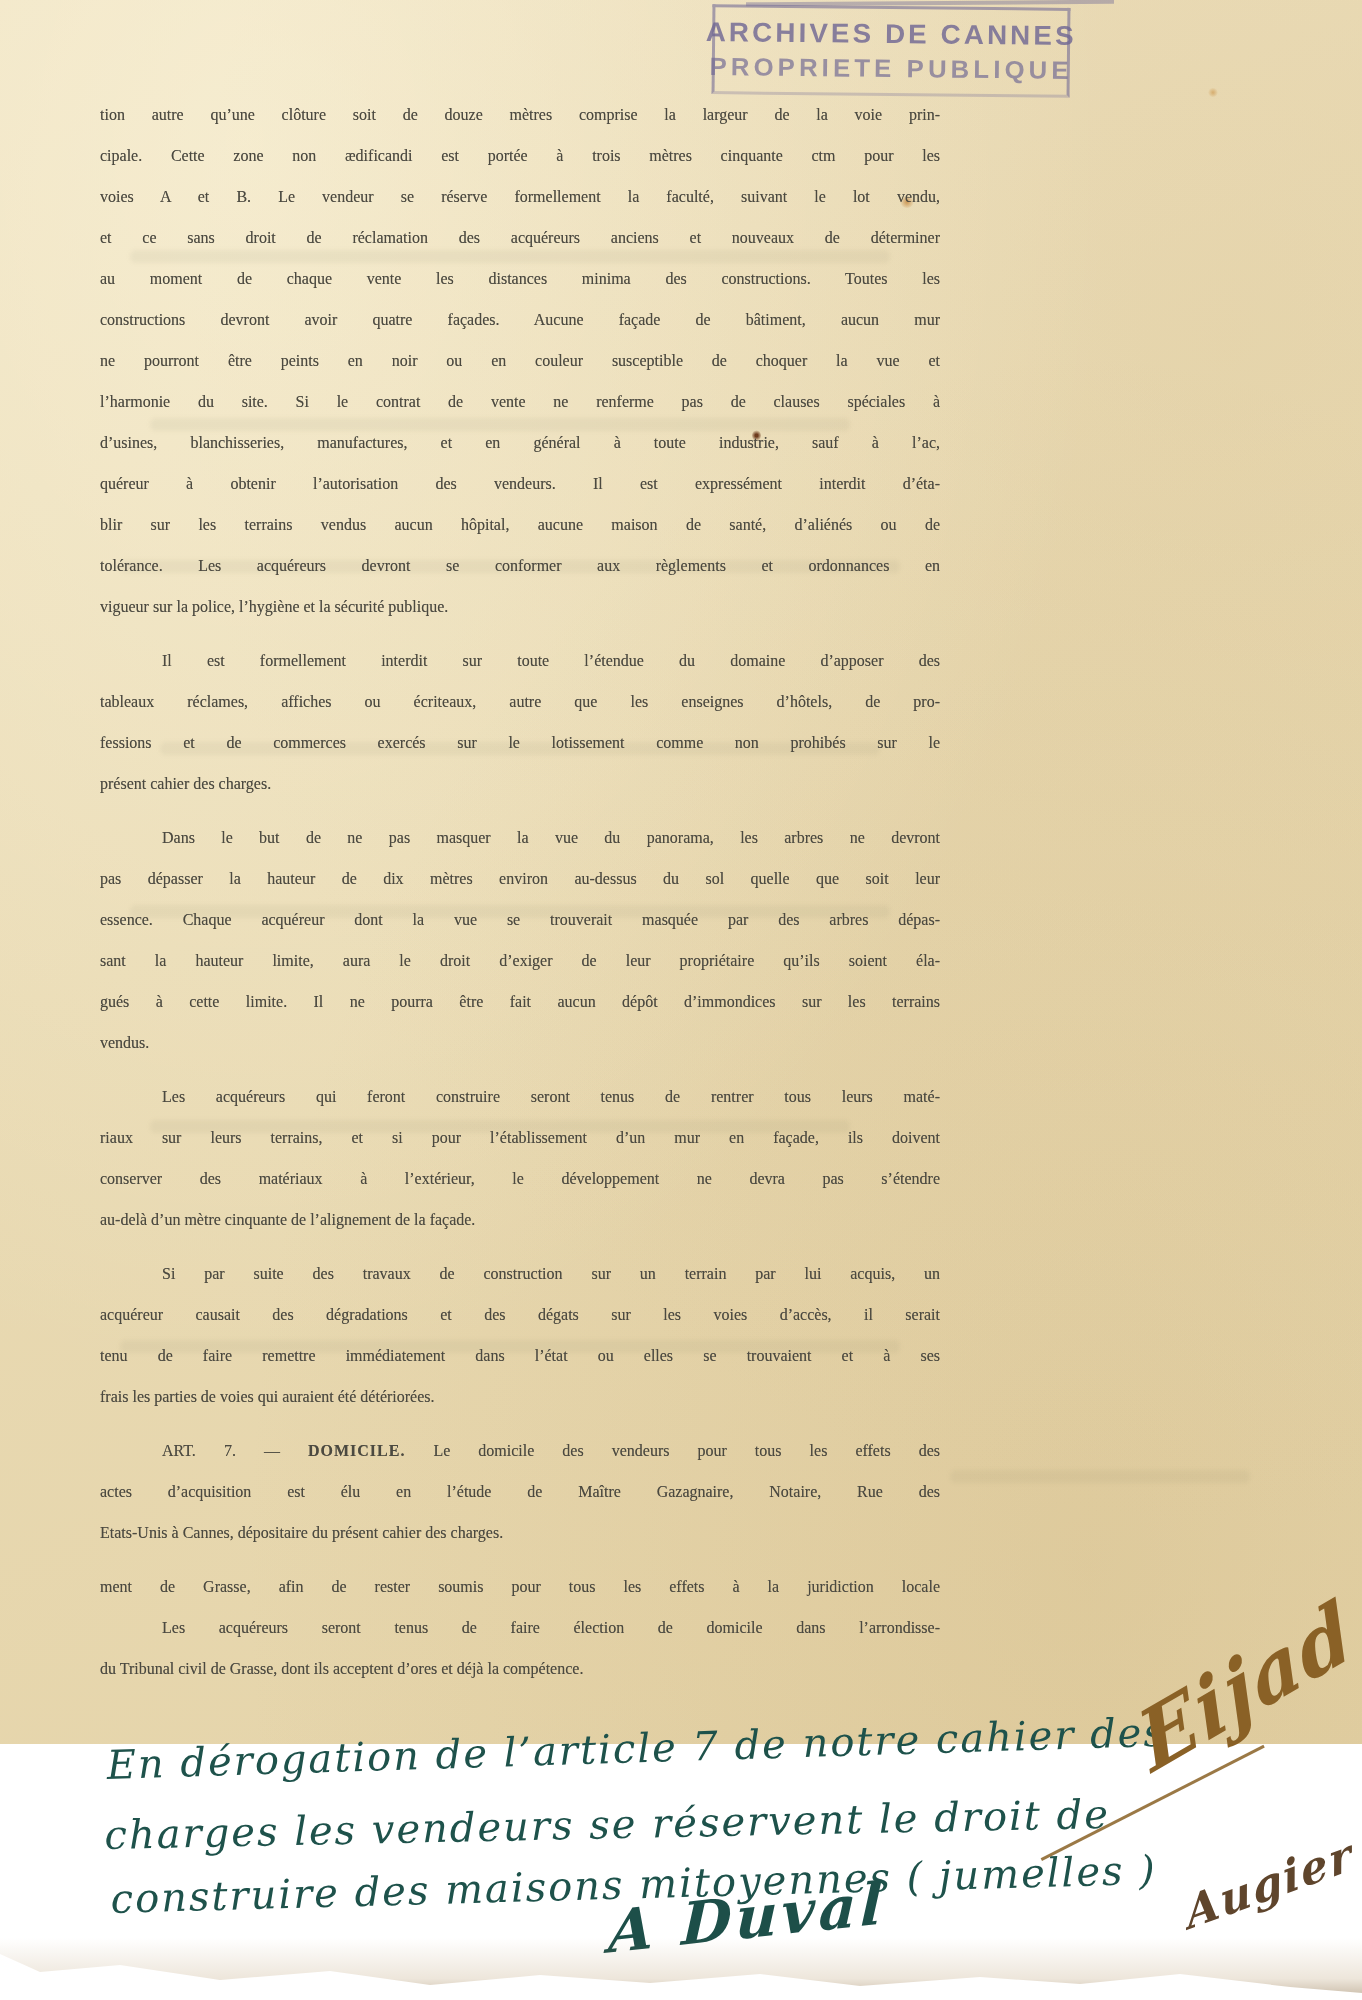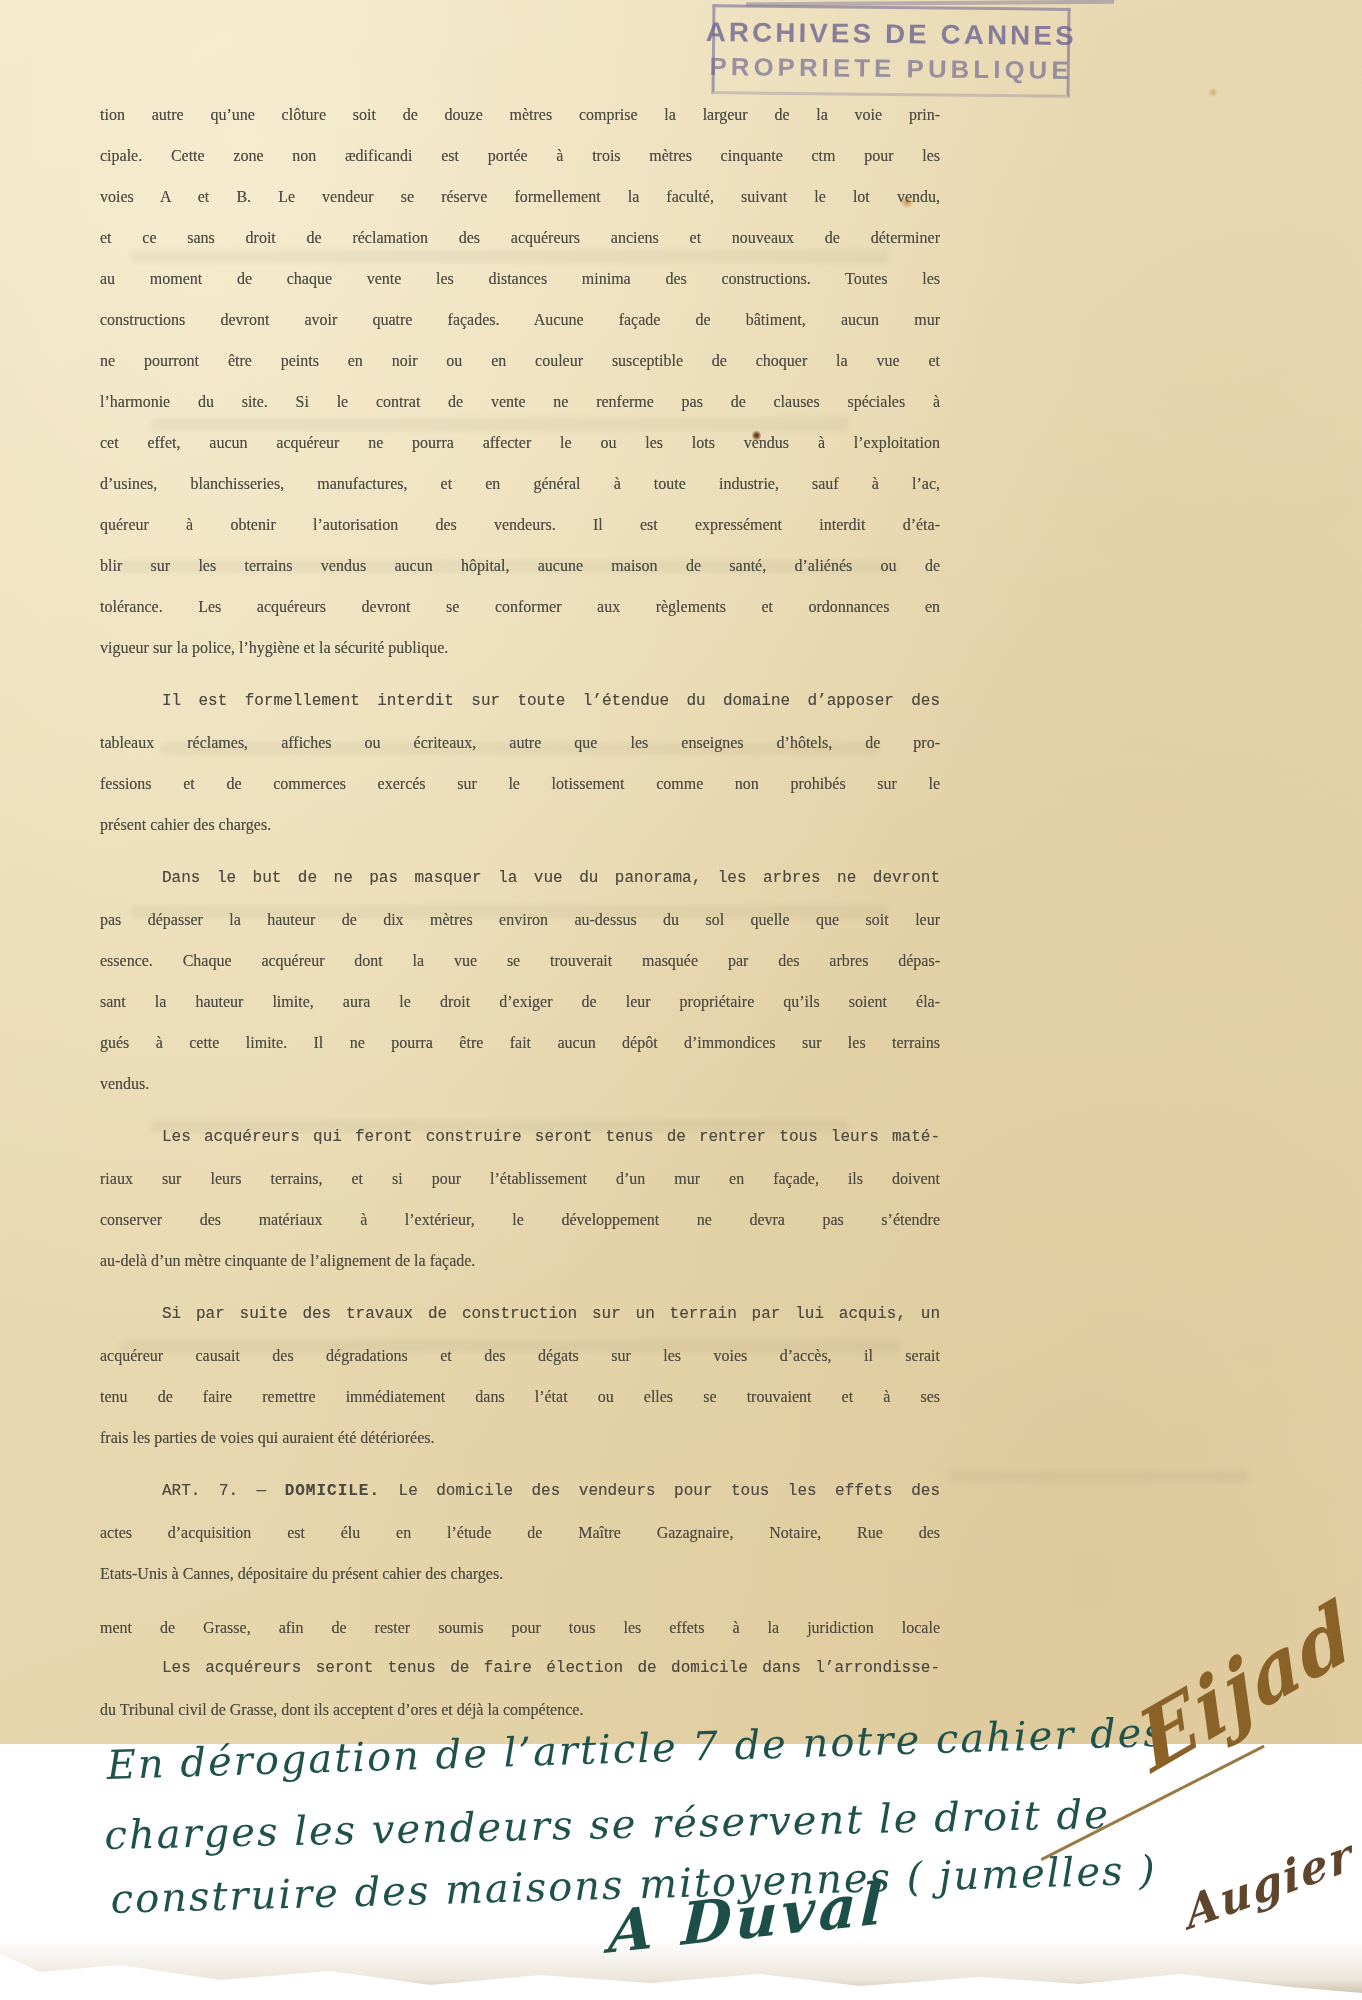--- a/index.html
+++ b/index.html
@@ -56,21 +56,21 @@
   
   .doc{
     position:absolute;left:100px;top:94px;width:840px;
     color:#4b4940;font-size:16px;
     text-shadow:0 0 .4px rgba(75,73,64,.5);
   }
   .para{margin-top:13px;}
   .para:first-child{margin-top:0;}
   .line{line-height:41px;height:41px;white-space:nowrap;}
   .line.justify{text-align:justify;text-align-last:justify;}
-  .line.ind{text-indent:62px;font-family:Liberation Mono, monospace;}
+  .line.ind{text-indent:62px;}
   .b{font-weight:bold;letter-spacing:1px;}
   
   .hw{
     position:absolute;font-family:"DejaVu Serif", serif;font-style:italic;
     color:#1e524b;white-space:nowrap;
   }
   .hw1{left:106px;top:1742px;font-size:40px;letter-spacing:2px;transform:rotate(-1.8deg);transform-origin:left top;}
   .hw2{left:104px;top:1812px;font-size:40px;letter-spacing:2px;transform:rotate(-1.2deg);transform-origin:left top;}
   .hw3{left:110px;top:1876px;font-size:40px;letter-spacing:2px;transform:rotate(-1.6deg);transform-origin:left top;}
   .sig-duval{
@@ -120,21 +120,20 @@
   <div class="doc">
     <div class="para">
         <div class="line justify">tion autre qu’une clôture soit de douze mètres comprise la largeur de la voie prin-</div>
         <div class="line justify">cipale. Cette zone non ædificandi est portée à trois mètres cinquante ctm pour les</div>
         <div class="line justify">voies A et B. Le vendeur se réserve formellement la faculté, suivant le lot vendu,</div>
         <div class="line justify">et ce sans droit de réclamation des acquéreurs anciens et nouveaux de déterminer</div>
         <div class="line justify">au moment de chaque vente les distances minima des constructions. Toutes les</div>
         <div class="line justify">constructions devront avoir quatre façades. Aucune façade de bâtiment, aucun mur</div>
         <div class="line justify">ne pourront être peints en noir ou en couleur susceptible de choquer la vue et</div>
         <div class="line justify">l’harmonie du site. Si le contrat de vente ne renferme pas de clauses spéciales à</div>
-        <div class="line justify">cet effet, aucun acquéreur ne pourra affecter le ou les lots vendus à l’exploitation</div>
         <div class="line justify">d’usines, blanchisseries, manufactures, et en général à toute industrie, sauf à l’ac,</div>
         <div class="line justify">quéreur à obtenir l’autorisation des vendeurs. Il est expressément interdit d’éta-</div>
         <div class="line justify">blir sur les terrains vendus aucun hôpital, aucune maison de santé, d’aliénés ou de</div>
         <div class="line justify">tolérance. Les acquéreurs devront se conformer aux règlements et ordonnances en</div>
         <div class="line">vigueur sur la police, l’hygiène et la sécurité publique.</div>
       </div>
     <div class="para">
         <div class="line justify ind">Il est formellement interdit sur toute l’étendue du domaine d’apposer des</div>
         <div class="line justify">tableaux réclames, affiches ou écriteaux, autre que les enseignes d’hôtels, de pro-</div>
         <div class="line justify">fessions et de commerces exercés sur le lotissement comme non prohibés sur le</div>

